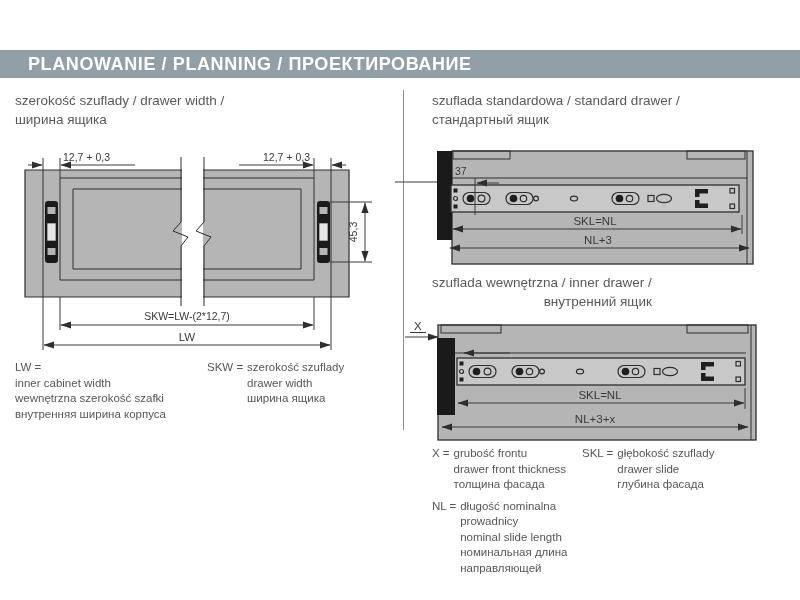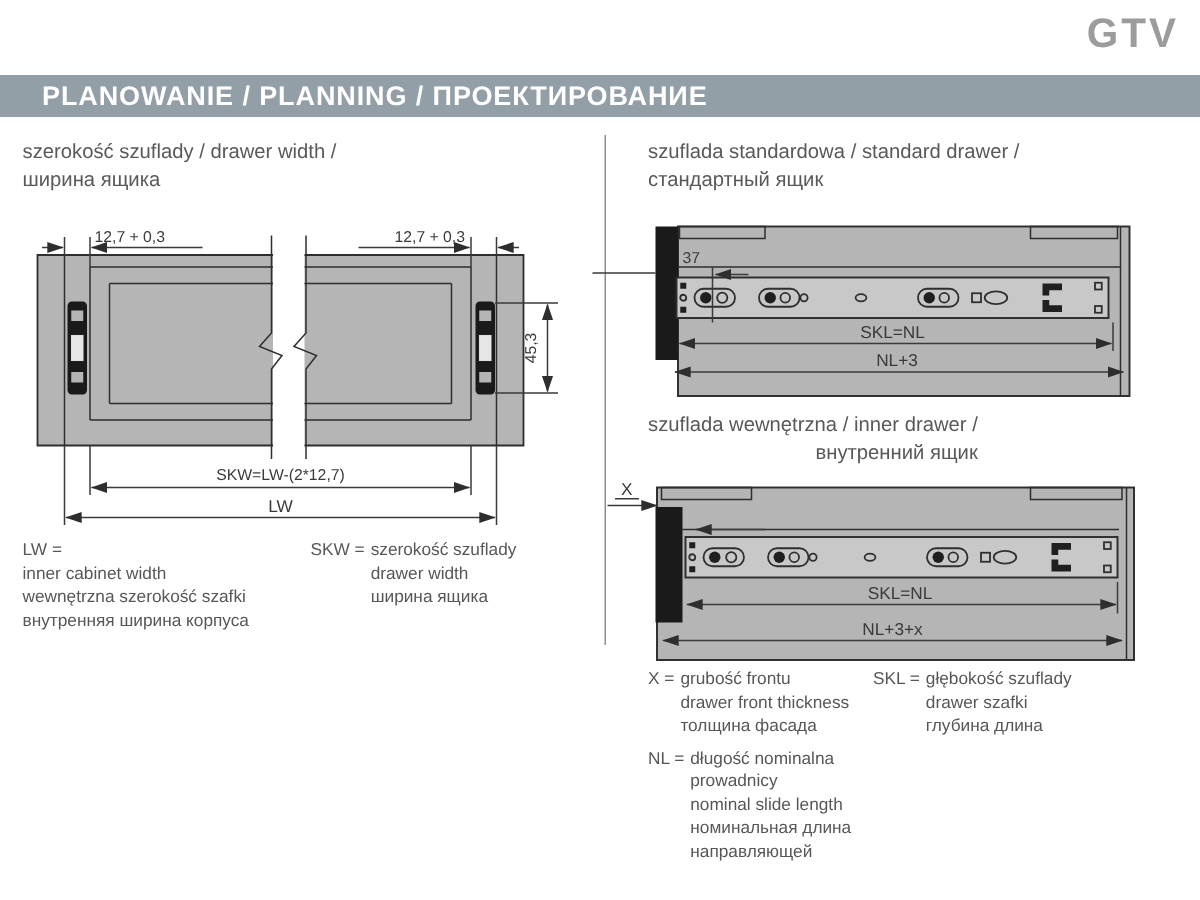--- a/index.html
+++ b/index.html
@@ -39,21 +39,20 @@
   #legend-right{left:432px;top:446px;width:345px;}
   .lg-row{display:flex;}
   #legend-right .lg-item:first-child{width:150px;}
   .lg-nl{margin-top:6px;}
 </style>
 </head>
 <body>
 
 <div class="page">
 
-  <div class="logo">GTV</div>
 
   <div class="band">
     <div class="band-title">PLANOWANIE / PLANNING / ПРОЕКТИРОВАНИЕ</div>
   </div>
 
   <div class="sec-title" id="t-left">
     <div>szerokość szuflady / drawer width /</div>
     <div>ширина ящика</div>
   </div>
 
@@ -301,22 +300,22 @@
         <div class="lines">
           <div>grubość frontu</div>
           <div>drawer front thickness</div>
           <div>толщина фасада</div>
         </div>
       </div>
       <div class="lg-item">
         <span class="term">SKL =</span>
         <div class="lines">
           <div>głębokość szuflady</div>
-          <div>drawer szafki</div>
-          <div>глубина длина</div>
+          <div>drawer slide</div>
+          <div>глубина фасада</div>
         </div>
       </div>
     </div>
     <div class="lg-row lg-nl">
       <div class="lg-item">
         <span class="term">NL =</span>
         <div class="lines">
           <div>długość nominalna prowadnicy</div>
           <div>nominal slide length</div>
           <div>номинальная длина направляющей</div>

